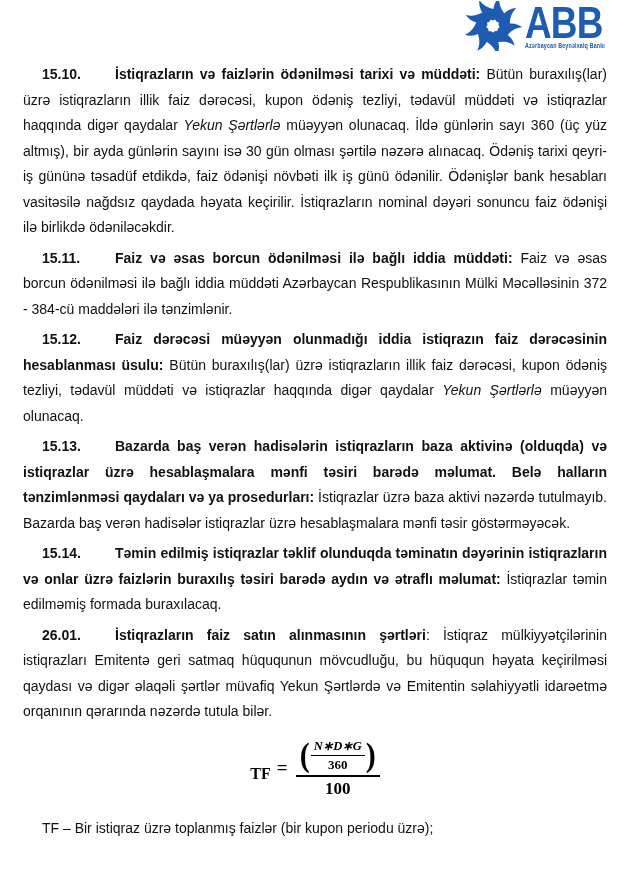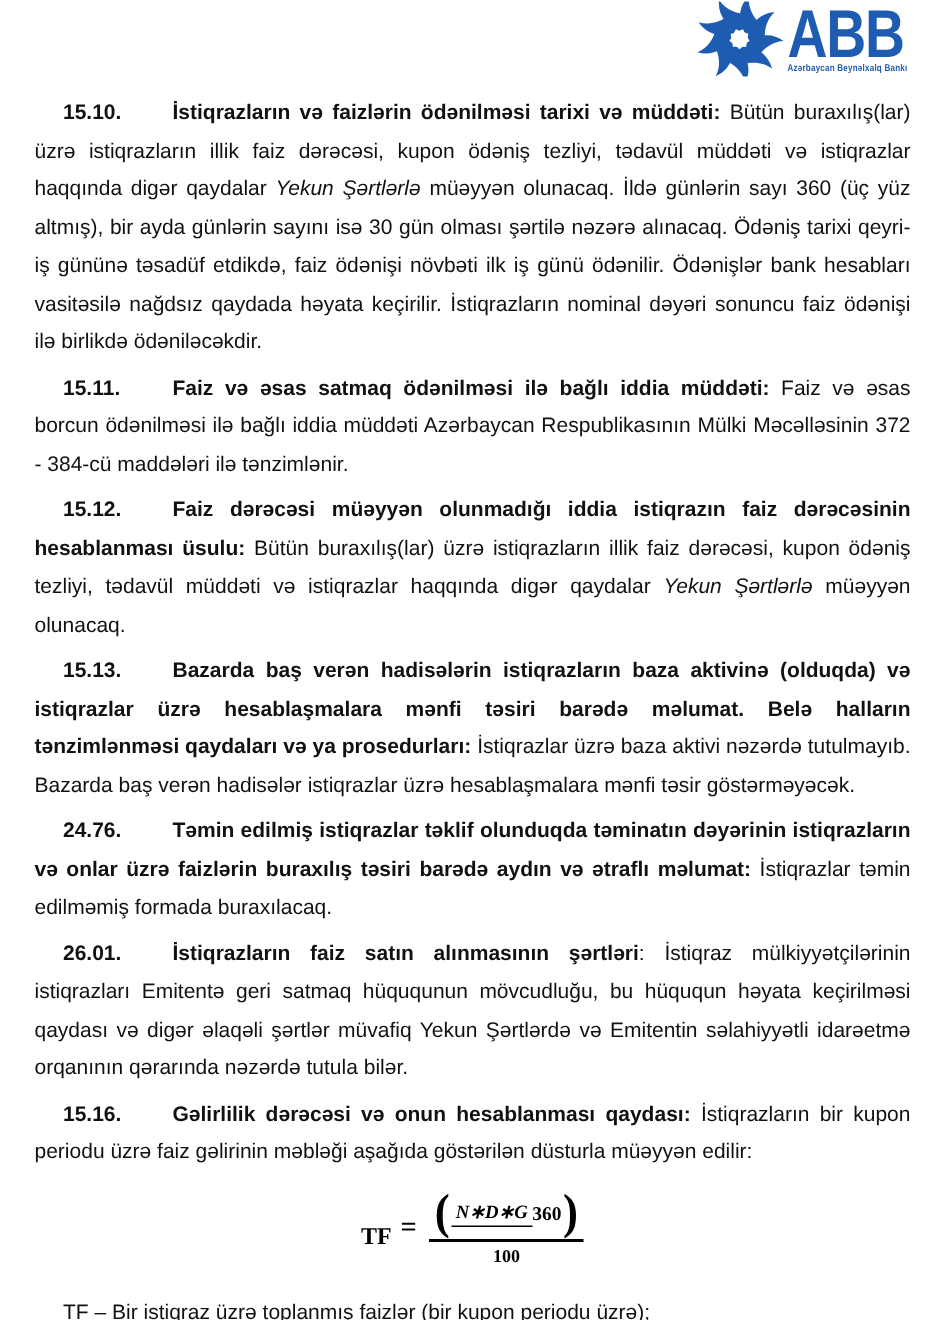--- a/index.html
+++ b/index.html
@@ -36,24 +36,24 @@
   .formula{
     margin:13px 0 0 0;
     display:flex; justify-content:center; align-items:center;
     font-family:"Liberation Serif",serif; font-weight:bold; color:#000;
   }
   .f-lhs{ font-size:16px; margin-right:6px;margin-top:12px; }
   .f-eq{ font-size:19px; margin-right:8px; }
   .f-frac-outer{ display:inline-flex; flex-direction:column; align-items:center; }
   .f-numgroup{ display:flex; align-items:center; border-bottom:2px solid #000; padding:0 4px 2px 4px; }
   .f-paren{ font-size:30px; line-height:1; transform:scaleY(1.1); font-weight:bold; }
-  .f-frac-inner{ display:inline-flex; flex-direction:row; align-items:center; margin:0 1px;justify-content:center; }
+  .f-frac-inner{ display:inline-flex; flex-direction:column; align-items:center; margin:0 1px;justify-content:center; }
   .f-inner-num{ font-style:italic; font-size:12.5px; border-bottom:1.5px solid #000; padding:0 3px 1px 3px; }
   .f-inner-den{ font-size:13px; padding-top:1px; }
-  .f-den{ font-size:12px; padding-top:2px; }
+  .f-den{ font-size:17px; padding-top:2px; }
 
   
   .footnote{ margin-top:17px; font-size:14px; line-height:25.5px; text-indent:19px; text-align:left; }
 </style>
 </head>
 <body>
 
 <div class="logo">
   <span class="logo-icon">
     <svg viewBox="-30 -30 60 60" xmlns="http://www.w3.org/2000/svg">
@@ -79,42 +79,39 @@
 </div>
 
 <div class="page">
 
   <div id="paras">
     <p class="para">
       <span class="num">15.10.</span><span><span class="b">İstiqrazların və faizlərin ödənilməsi tarixi və müddəti:</span><span> Bütün buraxılış(lar) üzrə istiqrazların illik faiz dərəcəsi, kupon ödəniş tezliyi, tədavül müddəti və istiqrazlar haqqında digər qaydalar </span><span class="i">Yekun Şərtlərlə</span><span> müəyyən olunacaq. İldə günlərin sayı 360 (üç yüz altmış), bir ayda günlərin sayını isə 30 gün olması şərtilə nəzərə alınacaq. Ödəniş tarixi qeyri-iş gününə təsadüf etdikdə, faiz ödənişi növbəti ilk iş günü ödənilir. Ödənişlər bank hesabları vasitəsilə nağdsız qaydada həyata keçirilir. İstiqrazların nominal dəyəri sonuncu faiz ödənişi ilə birlikdə ödəniləcəkdir.</span></span>
     </p>
 
     <p class="para">
-      <span class="num">15.11.</span><span><span class="b">Faiz və əsas satmaq ödənilməsi ilə bağlı iddia müddəti:</span><span> Faiz və əsas borcun ödənilməsi ilə bağlı iddia müddəti Azərbaycan Respublikasının Mülki Məcəlləsinin 372 - 384-cü maddələri ilə tənzimlənir.</span></span>
+      <span class="num">15.11.</span><span><span class="b">Faiz və əsas borcun ödənilməsi ilə bağlı iddia müddəti:</span><span> Faiz və əsas borcun ödənilməsi ilə bağlı iddia müddəti Azərbaycan Respublikasının Mülki Məcəlləsinin 372 - 384-cü maddələri ilə tənzimlənir.</span></span>
     </p>
 
     <p class="para">
       <span class="num">15.12.</span><span><span class="b">Faiz dərəcəsi müəyyən olunmadığı iddia istiqrazın faiz dərəcəsinin hesablanması üsulu:</span><span> Bütün buraxılış(lar) üzrə istiqrazların illik faiz dərəcəsi, kupon ödəniş tezliyi, tədavül müddəti və istiqrazlar haqqında digər qaydalar </span><span class="i">Yekun Şərtlərlə</span><span> müəyyən olunacaq.</span></span>
     </p>
 
     <p class="para">
       <span class="num">15.13.</span><span><span class="b">Bazarda baş verən hadisələrin istiqrazların baza aktivinə (olduqda) və istiqrazlar üzrə hesablaşmalara mənfi təsiri barədə məlumat. Belə halların tənzimlənməsi qaydaları və ya prosedurları:</span><span> İstiqrazlar üzrə baza aktivi nəzərdə tutulmayıb. Bazarda baş verən hadisələr istiqrazlar üzrə hesablaşmalara mənfi təsir göstərməyəcək.</span></span>
     </p>
 
     <p class="para">
-      <span class="num">24.76.</span><span><span class="b">Təmin edilmiş istiqrazlar təklif olunduqda təminatın dəyərinin istiqrazların və onlar üzrə faizlərin buraxılış təsiri barədə aydın və ətraflı məlumat:</span><span> İstiqrazlar təmin edilməmiş formada buraxılacaq.</span></span>
+      <span class="num">15.14.</span><span><span class="b">Təmin edilmiş istiqrazlar təklif olunduqda təminatın dəyərinin istiqrazların və onlar üzrə faizlərin buraxılış təsiri barədə aydın və ətraflı məlumat:</span><span> İstiqrazlar təmin edilməmiş formada buraxılacaq.</span></span>
     </p>
 
     <p class="para">
       <span class="num">26.01.</span><span><span class="b">İstiqrazların faiz satın alınmasının şərtləri</span><span>: İstiqraz mülkiyyətçilərinin istiqrazları Emitentə geri satmaq hüququnun mövcudluğu, bu hüququn həyata keçirilməsi qaydası və digər əlaqəli şərtlər müvafiq Yekun Şərtlərdə və Emitentin səlahiyyətli idarəetmə orqanının qərarında nəzərdə tutula bilər.</span></span>
     </p>
 
-    <p class="para">
-      <span class="num">15.16.</span><span><span class="b">Gəlirlilik dərəcəsi və onun hesablanması qaydası:</span><span> İstiqrazların bir kupon periodu üzrə faiz gəlirinin məbləği aşağıda göstərilən düsturla müəyyən edilir:</span></span>
-    </p>
   </div>
 
   <div class="formula">
     <span class="f-lhs">TF</span>
     <span class="f-eq">=</span>
     <span class="f-frac-outer">
       <span class="f-numgroup">
         <span class="f-paren">(</span>
         <span class="f-frac-inner">
           <span class="f-inner-num">N∗D∗G</span>

